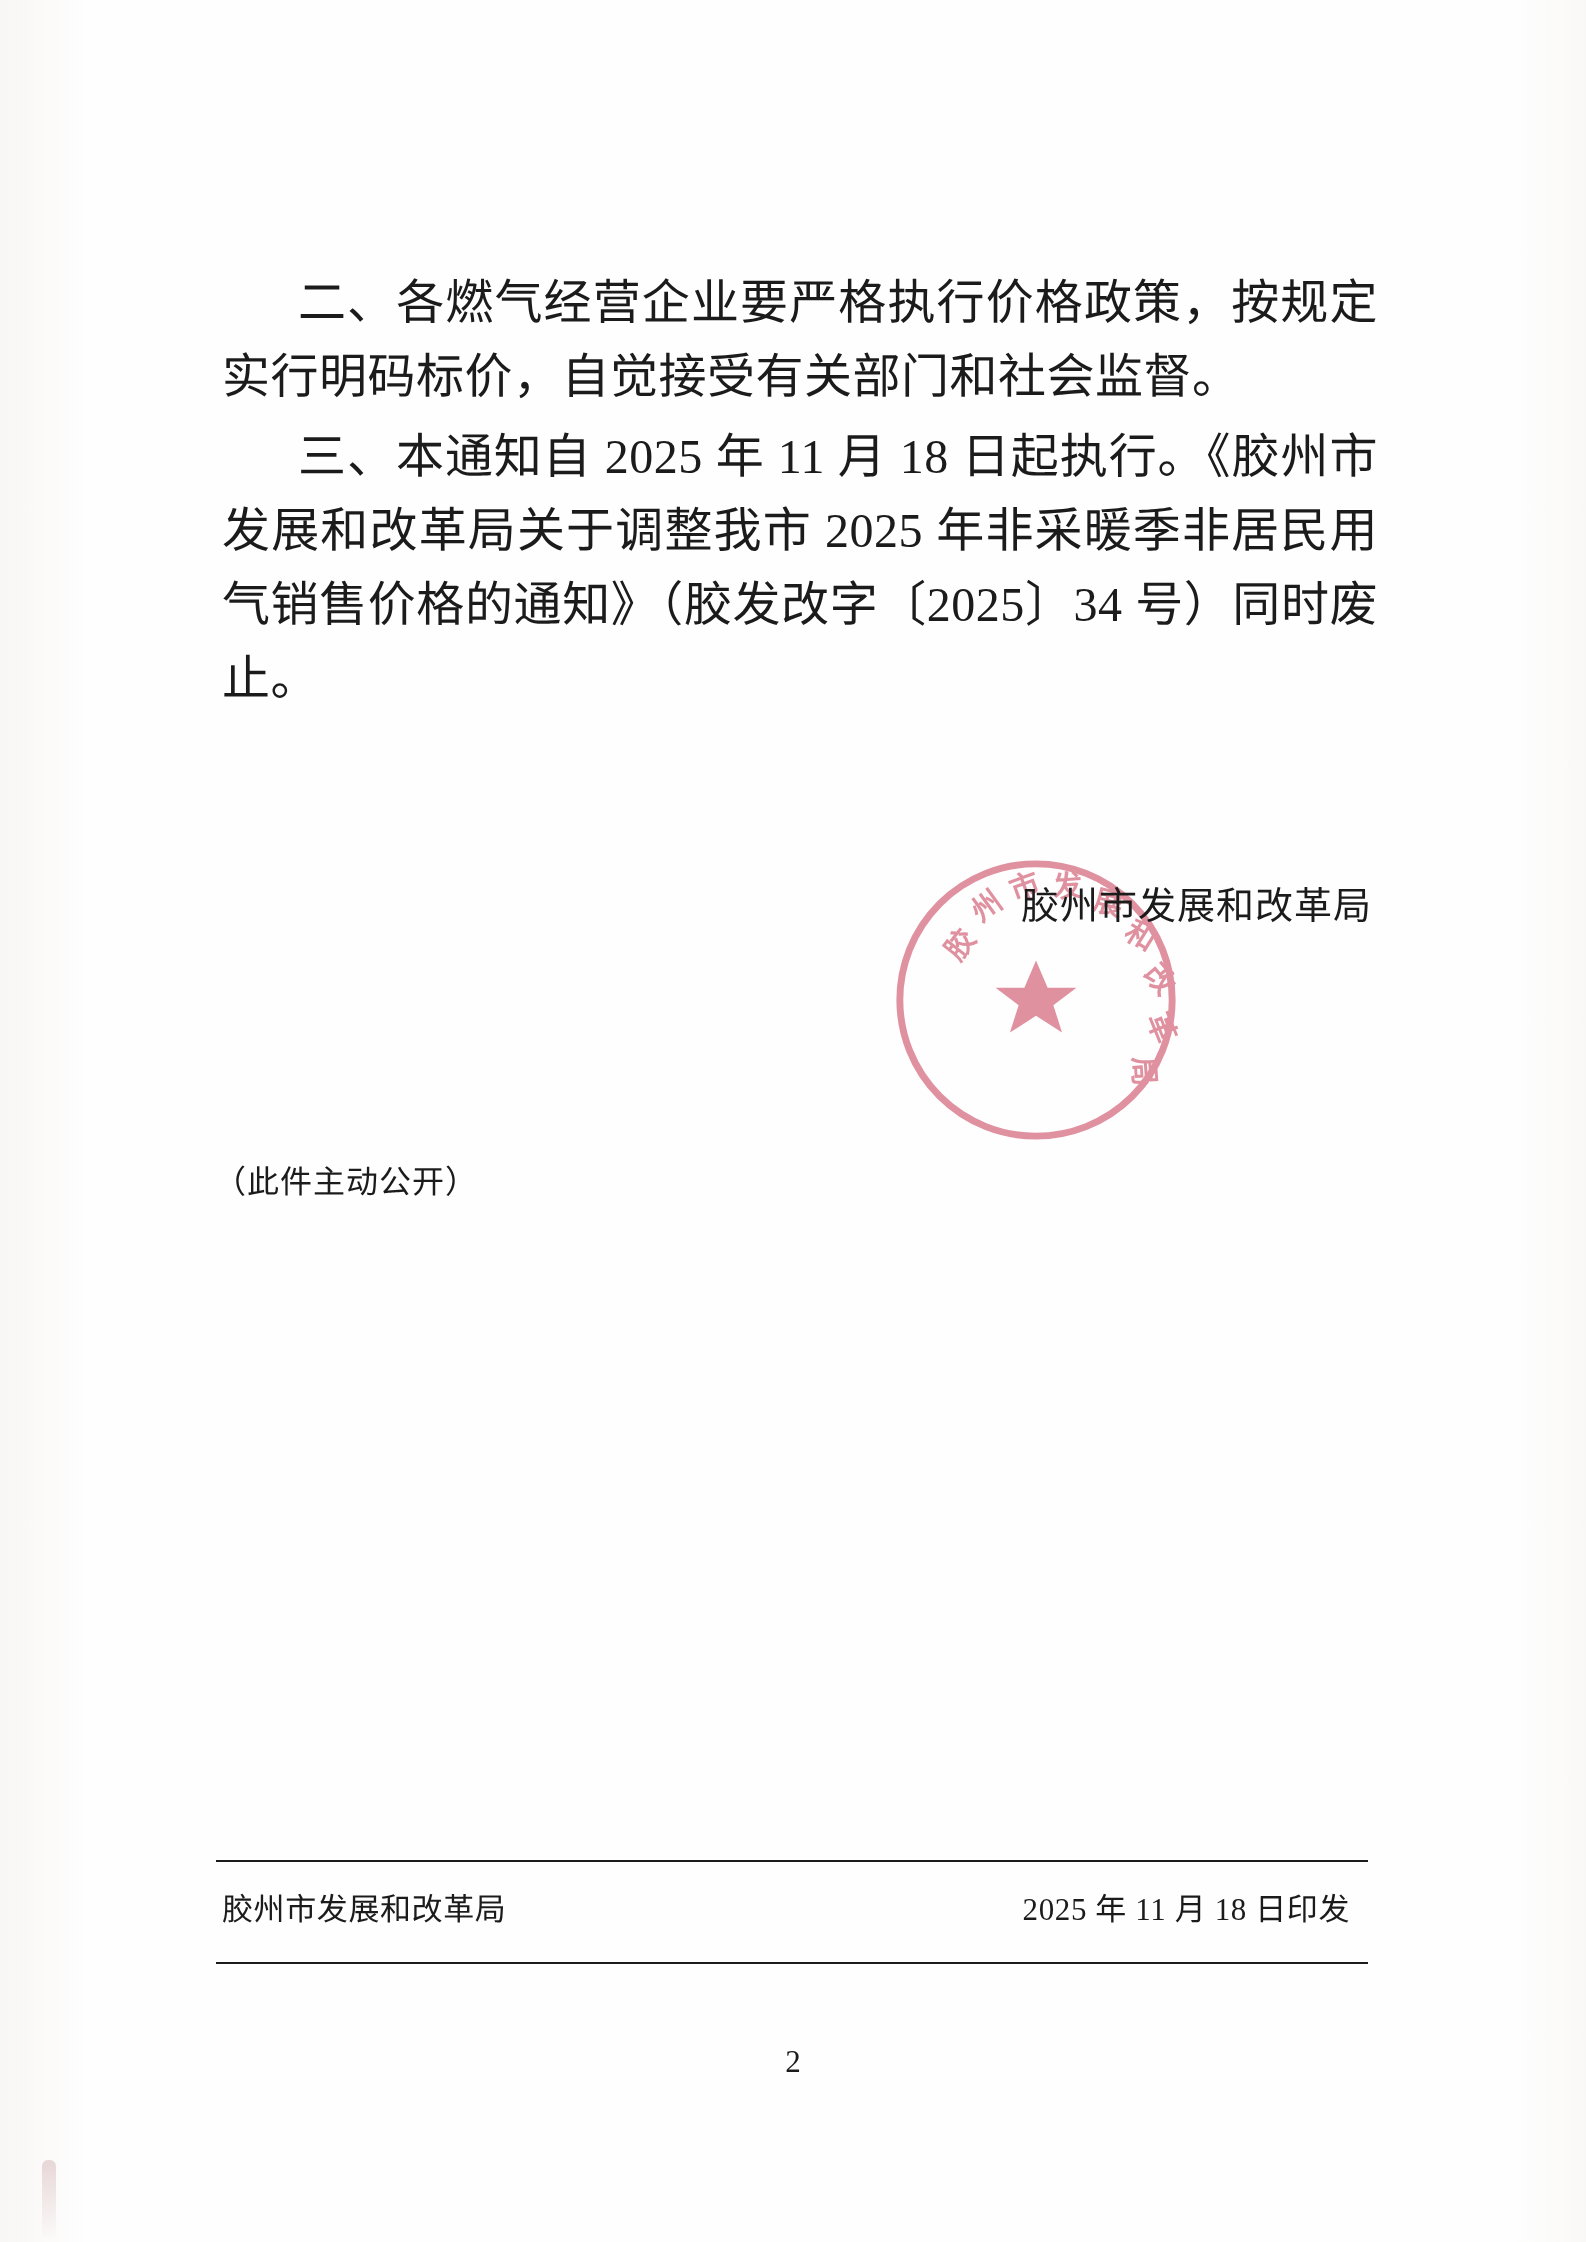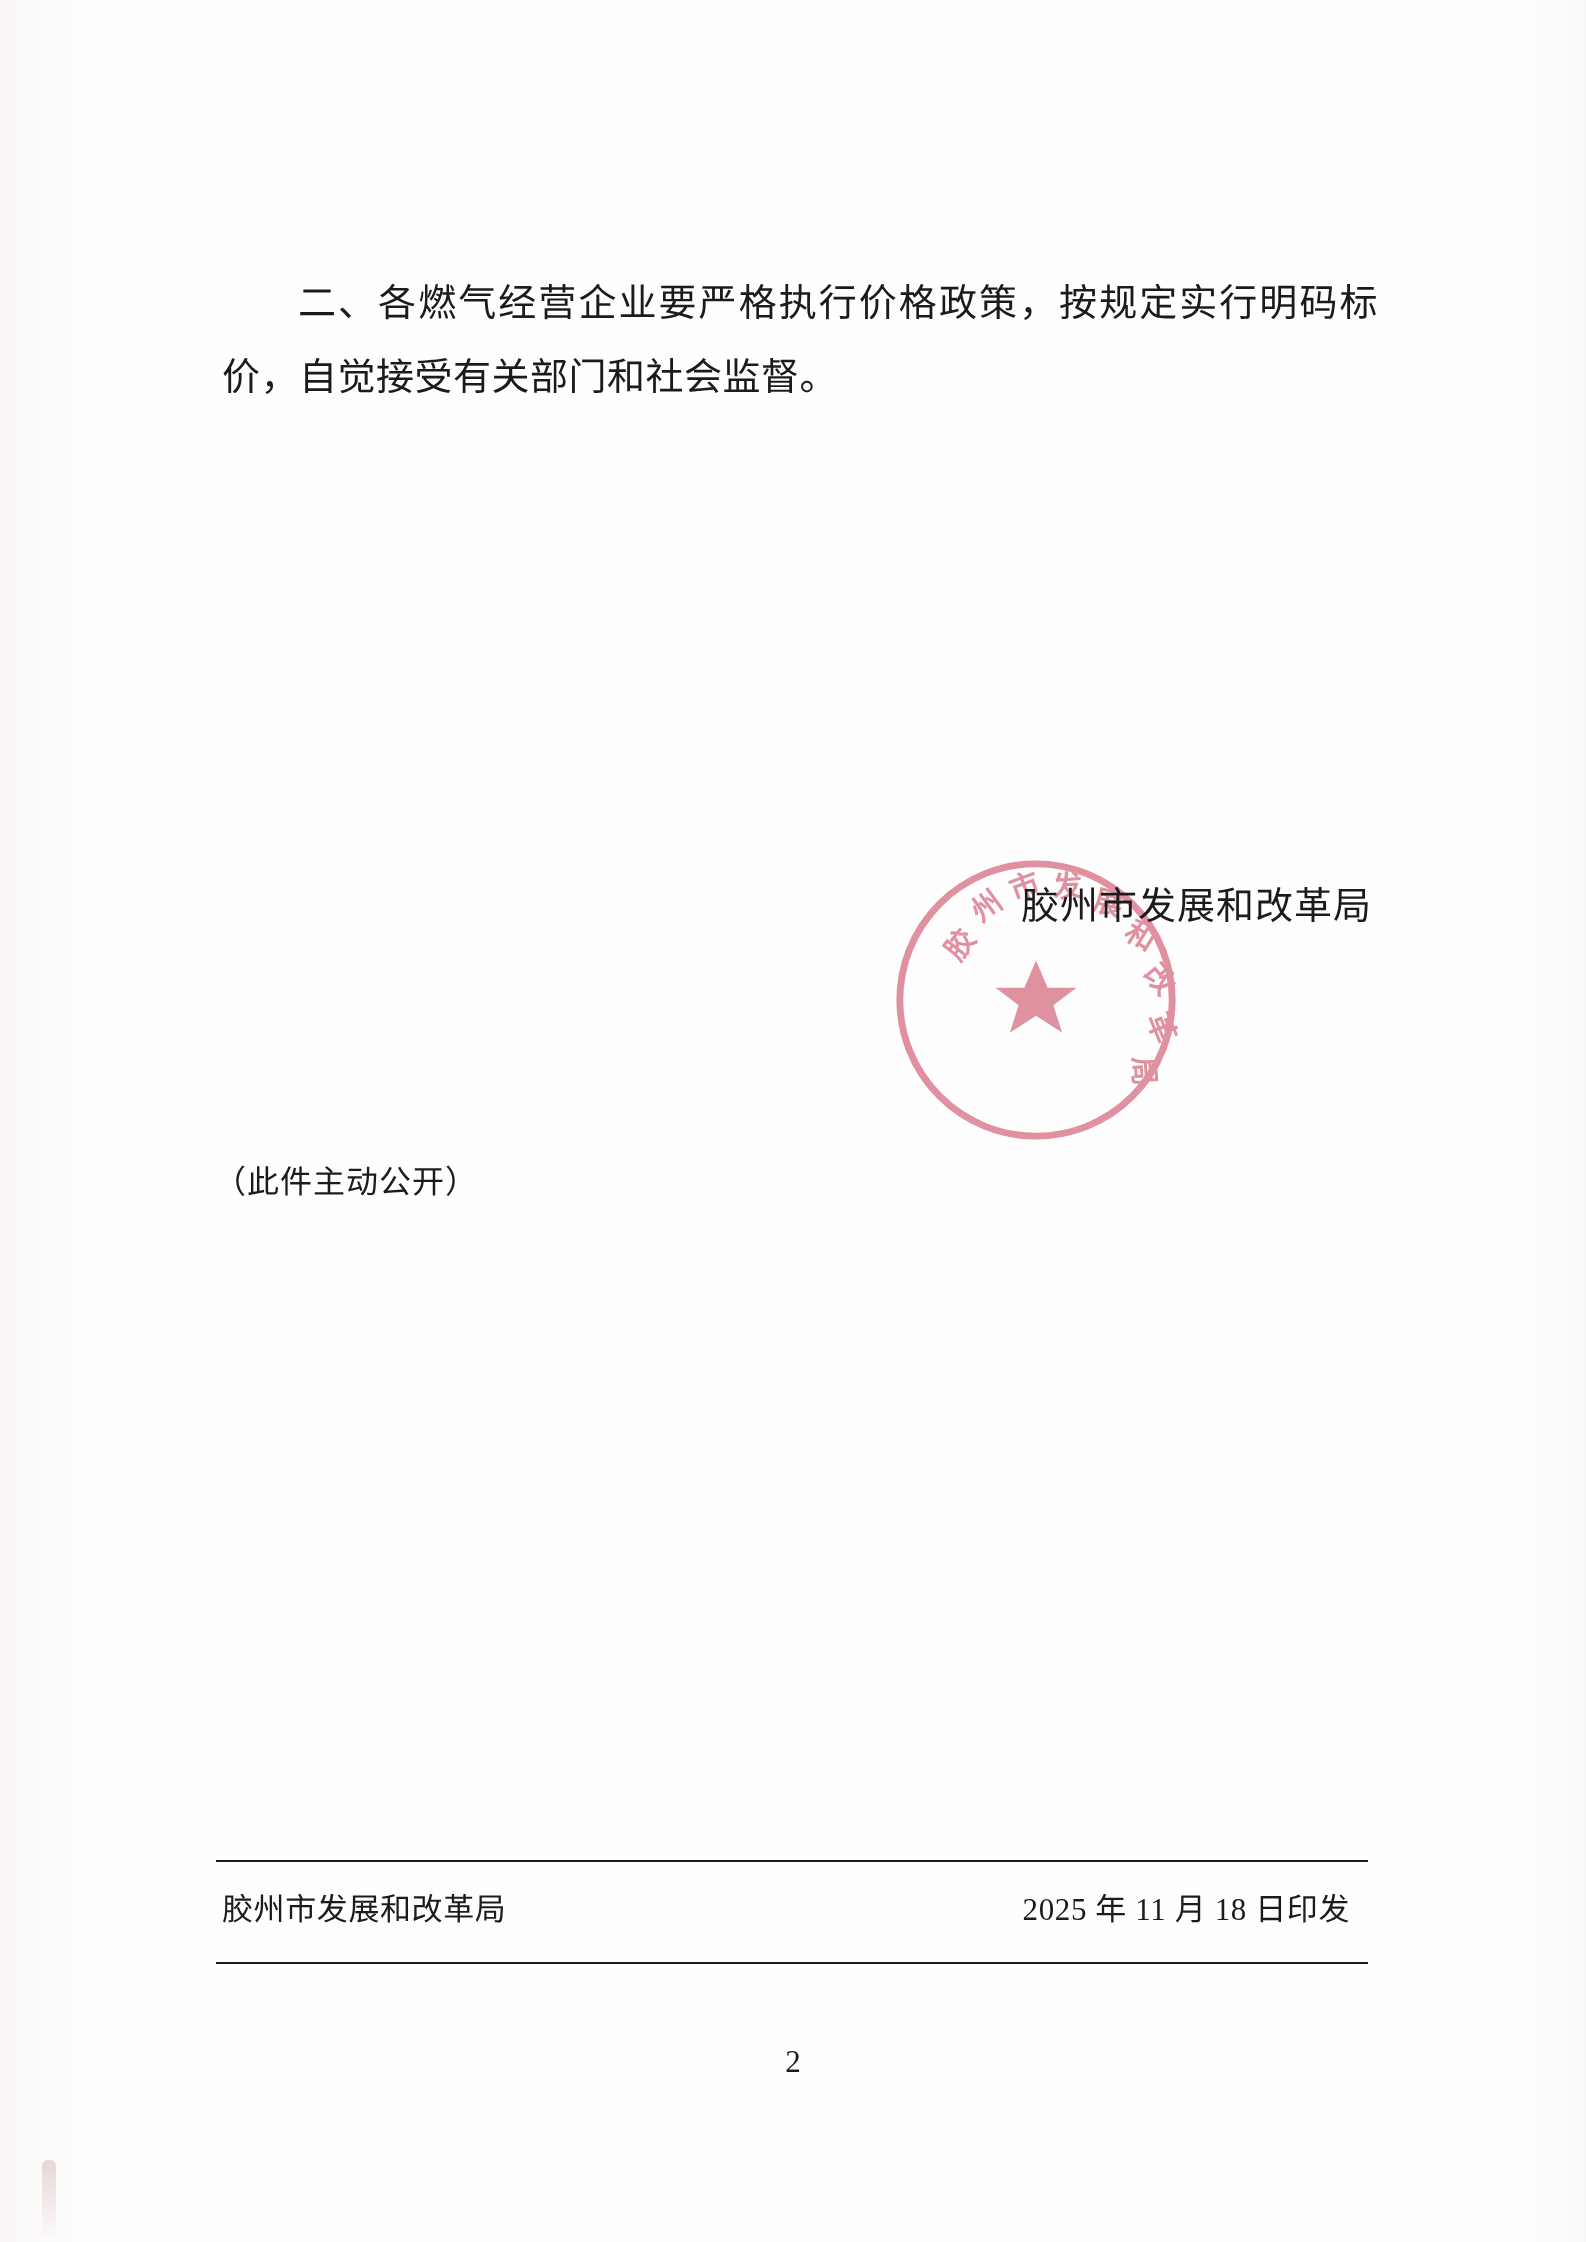--- a/index.html
+++ b/index.html
@@ -38,21 +38,21 @@
 
   .content {
     position: absolute;
     left: 222px;
     top: 266px;
     width: 1156px;
   }
 
   p.para {
     margin: 0 0 6px 0;
-    font-size: 38px;
+    font-size: 48px;
     line-height: 74px;
     letter-spacing: 0.5px;
     text-align: justify;
     text-justify: inter-ideograph;
     text-indent: 76px;
     color: #1b1b1b;
   }
 
   .sign-block {
     position: absolute;
@@ -147,20 +147,21 @@
   }
 </style>
 </head>
 <body>
 
 <div class="page">
   <div class="scan-tint"></div>
 
   <div class="content">
     <p class="para">二、各燃气经营企业要严格执行价格政策，按规定实行明码标价，自觉接受有关部门和社会监督。</p>
+    <p class="para">三、本通知自 2025 年 11 月 18 日起执行。《胶州市发展和改革局关于调整我市 2025 年非采暖季非居民用气销售价格的通知》（胶发改字〔2025〕34 号）同时废止。</p>
   </div>
 
   <div class="seal">
     <svg viewBox="0 0 300 300" width="296" height="296" aria-hidden="true">
       <g fill="none" stroke="#cf4f68" stroke-width="7">
         <circle cx="150" cy="150" r="138"></circle>
       </g>
       <g transform="translate(150,150)">
         <polygon points="0,-40 11.8,-12.4 41,-12.4 17.6,5.2 26.4,33 0,16 -26.4,33 -17.6,5.2 -41,-12.4 -11.8,-12.4" fill="#cf4f68"></polygon>
       </g>

